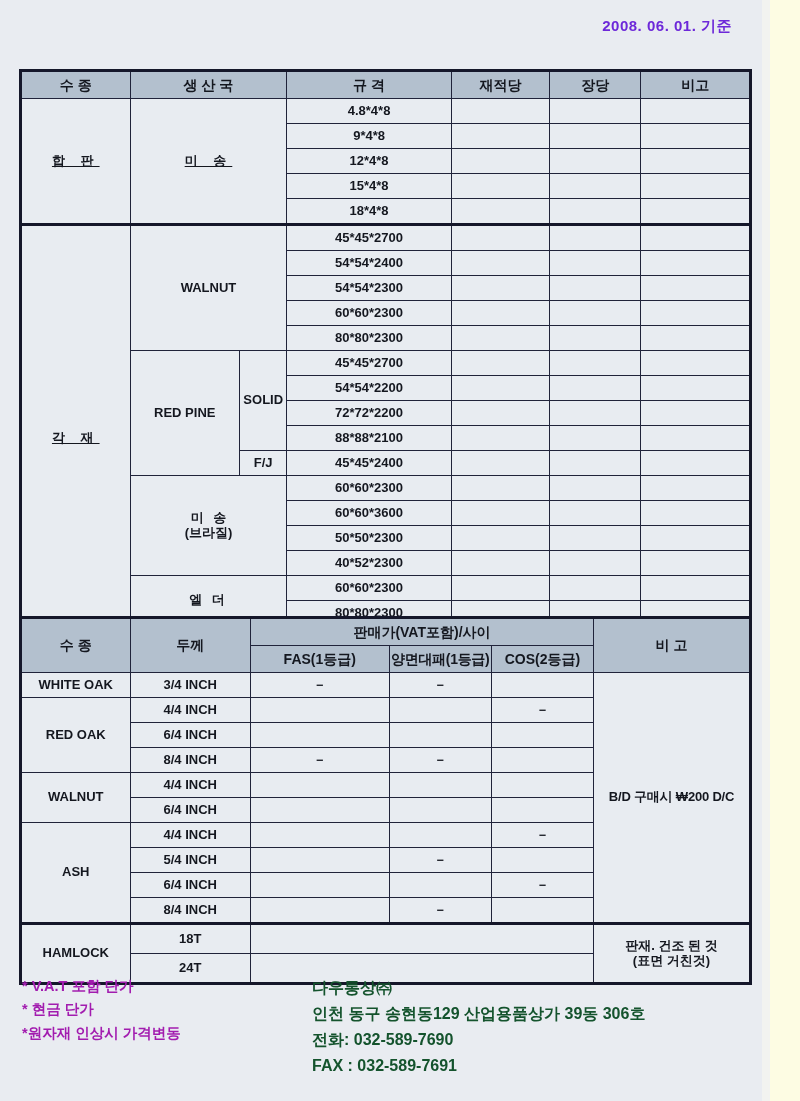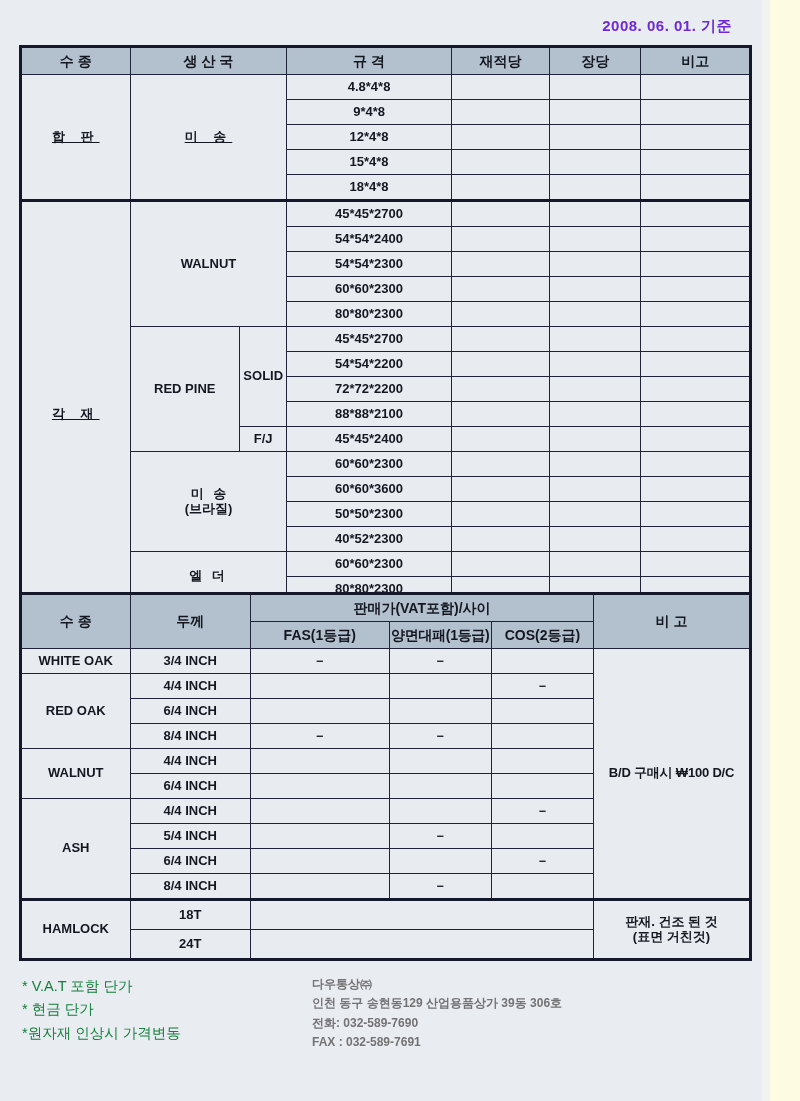--- a/index.html
+++ b/index.html
@@ -43,20 +43,21 @@
     font-size: 15px;
     font-weight: bold;
     color: #6d28d9;
     letter-spacing: 0.5px;
   }
 
   table.grid {
     border-collapse: collapse;
     table-layout: fixed;
     background: #e8ecf1;
+    margin-top: 24px;
   }
   table.grid td, table.grid th {
     border: 1px solid #20233a;
     padding: 0;
     text-align: center;
     vertical-align: middle;
     font-size: 13px;
     font-weight: bold;
     color: #14171f;
     background: #e8ecf1;
@@ -101,29 +102,29 @@
     position: absolute;
     left: 22px;
     top: 975px;
     width: 730px;
     display: flex;
     gap: 0px;
   }
   #notes {
     width: 290px;
     font-size: 14.5px;
-    font-weight: normal;
-    color: #15803d;
+    font-weight: bold;
+    color: #a21caf;
     line-height: 1.62;
   }
   #company {
     flex: 1;
-    font-size: 12px;
+    font-size: 16px;
     font-weight: bold;
-    color: #737373;
+    color: #14532d;
     line-height: 1.62;
   }
   .note-line, .co-line { white-space: nowrap; }
 </style>
 </head>
 <body>
 
 <div id="page">
 
   <div class="date-line">2008. 06. 01. 기준</div>
@@ -337,21 +338,21 @@
         </tr>
       </thead>
       <tbody>
 
         <tr>
           <td>WHITE OAK</td>
           <td>3/4 INCH</td>
           <td class="dash">－</td>
           <td class="dash">－</td>
           <td class="dash"></td>
-          <td rowspan="10" class="bd-note">B/D 구매시 ₩100 D/C</td>
+          <td rowspan="10" class="bd-note">B/D 구매시 ₩200 D/C</td>
         </tr>
 
         <tr>
           <td rowspan="3">RED OAK</td>
           <td>4/4 INCH</td>
           <td class="dash"></td>
           <td class="dash"></td>
           <td class="dash">－</td>
         </tr>
         <tr>

